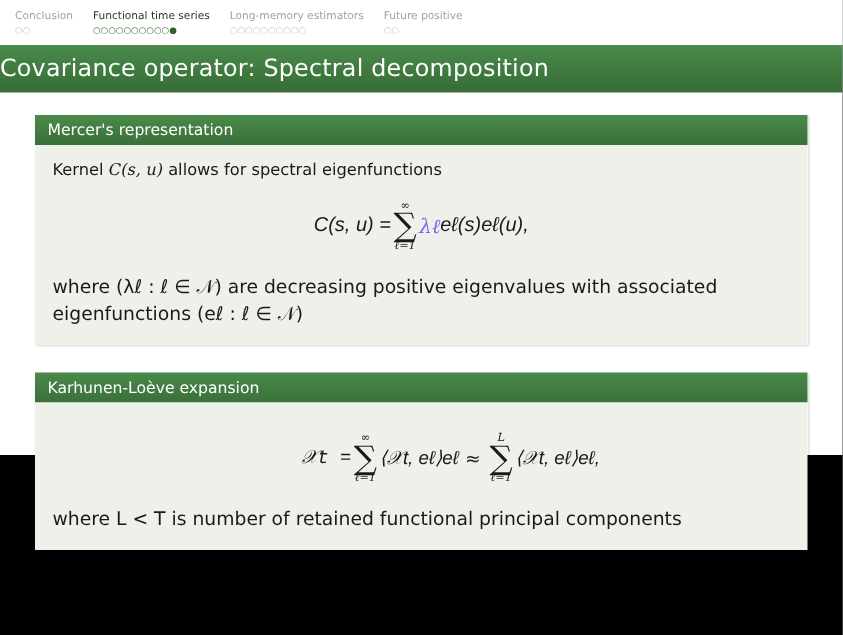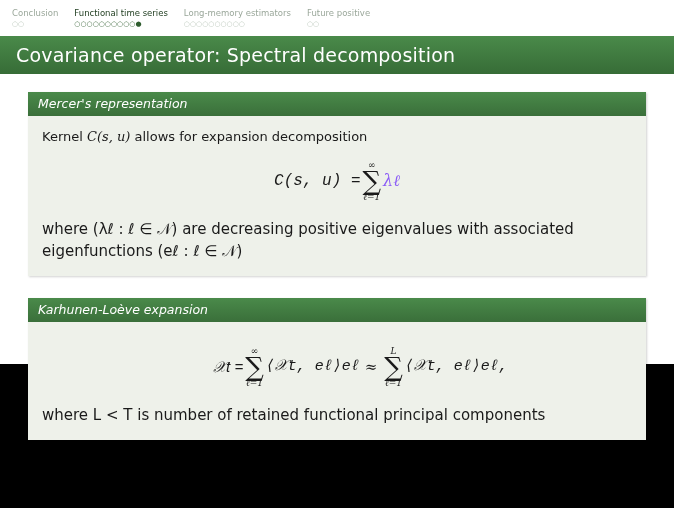--- a/index.html
+++ b/index.html
@@ -56,21 +56,20 @@
     white-space: nowrap;
   }
   .nav-dots .on { color: #2f5d2f; }
   
   .titlebar {
     height: 38px;
     background: #3f7a3f;
     background: linear-gradient(to bottom, #4a8a4a 0%, #376c37 100%);
     display: flex;
     align-items: center;
-    padding-left: 16px;
     box-sizing: border-box;
   }
   .titlebar .title {
     color: #ffffff;
     font-size: 19px;
     font-weight: normal;
     letter-spacing: 0.2px;
   }
   
   .content {
@@ -80,35 +79,34 @@
   .block {
     margin-bottom: 22px;
     box-shadow: 1px 1px 2px rgba(0,0,0,0.18);
   }
   .block-head {
     background: #3f7a3f;
     background: linear-gradient(to bottom, #4a8a4a 0%, #3a6f3a 100%);
     color: #ffffff;
     font-size: 12.5px;
     padding: 4px 10px 5px 10px;
-    font-style: italic;
   }
   .block-body {
     background: #eef1ea;
     padding: 11px 14px 13px 14px;
     color: #1a1a1a;
     font-size: 13px;
     line-height: 1.5;
   }
   .math-display {
     text-align: center;
     margin: 14px 0 16px 0;
     font-family: "DejaVu Serif", serif;
   }
-  .mi { font-family: Liberation Mono, monospace; font-style: italic; }
+  .mi { font-family: Liberation Sans, sans-serif; font-style: italic; }
   .mn { font-family: "DejaVu Serif", serif; font-style: normal; }
   .serif { font-family: "DejaVu Serif", serif; }
   
   .sum {
     display: inline-flex;
     flex-direction: column;
     align-items: center;
     vertical-align: middle;
     margin: 0 2px;
     line-height: 1;
@@ -128,21 +126,21 @@
     display: inline-flex;
     align-items: center;
     font-size: 16px;
   }
   .eqline2 {
     display: inline-flex;
     align-items: center;
     font-size: 15px;
   }
   .where { font-size: 15px; }
-  .cal { font-family: Liberation Sans, sans-serif; font-style: italic; margin-left: 47px; }
+  .cal { font-family: Liberation Mono, monospace; font-style: italic; margin-left: 47px; }
 </style>
 </head>
 <body>
 
 <div class="slide">
 
   <div class="navbar">
 
     <div class="nav-item">
       <div class="nav-label">Conclusion</div>
@@ -171,32 +169,33 @@
     <div class="title">Covariance operator: Spectral decomposition</div>
   </div>
 
   <div class="content">
 
     <div class="block">
       <div class="block-head">Mercer's representation</div>
       <div class="block-body">
 
         <div>
-          <span>Kernel </span><span class="serif" style="font-style:italic;">C(s, u)</span><span> allows for expansion decomposition</span>
+          <span>Kernel </span><span class="serif" style="font-style:italic;">C(s, u)</span><span> allows for spectral eigenfunctions</span>
         </div>
 
         <div class="math-display">
           <span class="eqline">
             <span class="mi">C(s, u) =</span>
             <span class="sum">
               <span class="lim">∞</span>
               <span class="sym">∑</span>
               <span class="lim">ℓ=1</span>
             </span>
             <span class="lam">λℓ</span>
+              <span class="mi">eℓ(s)eℓ(u),</span>
           </span>
         </div>
 
         <div class="where">where (λℓ : ℓ ∈ 𝒩) are decreasing positive eigenvalues with associated</div>
         <div class="where">eigenfunctions (eℓ : ℓ ∈ 𝒩)</div>
 
       </div>
     </div>
 
     <div class="block">

